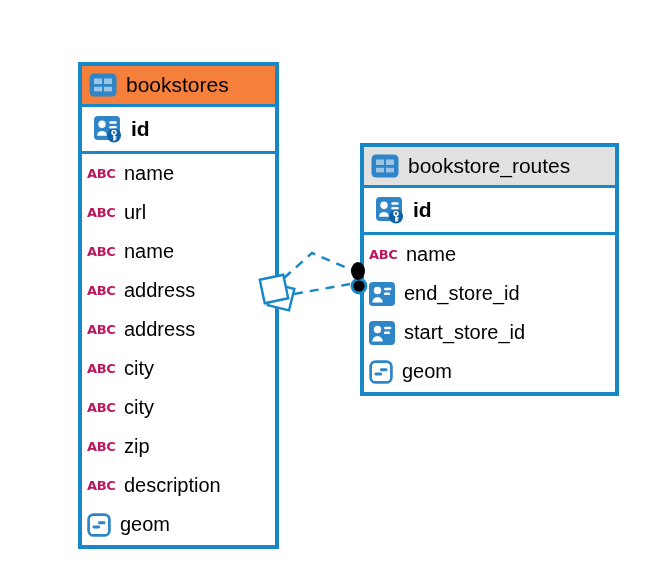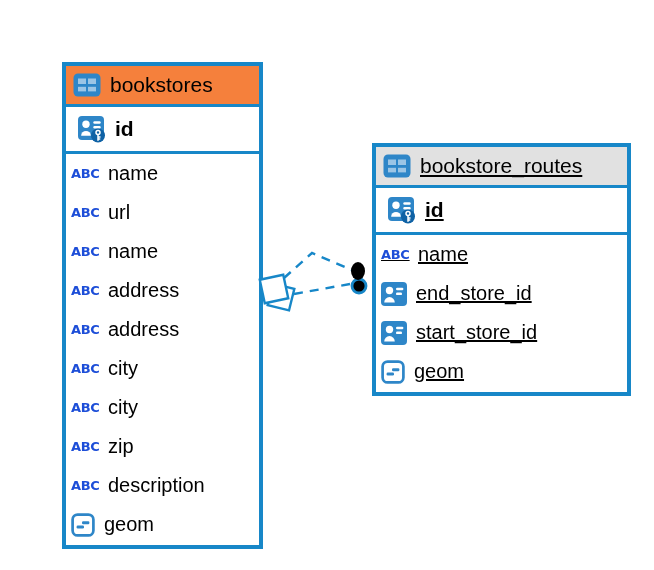--- a/index.html
+++ b/index.html
@@ -1,32 +1,32 @@
 <!DOCTYPE html>
 <html><head>
 <meta charset="utf-8">
 <style>
   html,body{margin:0;padding:0;background:#fff;}
   .canvas{
     position:relative;width:654px;height:570px;background:#ffffff;overflow:hidden;
     font-family:"Liberation Sans",sans-serif;color:#000;
   }
   .erd-table{position:absolute;background:#fff;border:4px solid #1787C8;box-sizing:border-box;}
-  #tbl-bookstores{left:62px;top:62px;width:201px;height:487px;}
-  #tbl-routes{left:372px;top:143px;width:259px;height:253px;text-decoration:underline;}
+  #tbl-bookstores{left:78px;top:62px;width:201px;height:487px;}
+  #tbl-routes{left:360px;top:143px;width:259px;height:253px;}
   .hdr{height:38px;display:flex;align-items:center;gap:9px;padding:0 7px;
        border-bottom:3px solid #1787C8;font-size:21px;}
   .hdr-orange{background:#F5803C;}
   .hdr-gray{background:#E1E1E1;}
   .pk-row{height:44px;display:flex;align-items:center;gap:9px;padding:0 12px;
           border-bottom:3px solid #1787C8;font-size:21px;font-weight:bold;}
   .col-row{height:39px;display:flex;align-items:center;gap:9px;padding:0 5px;font-size:20px;}
   .ic{flex:0 0 auto;display:block;}
   .abc{display:inline-block;flex:0 0 auto;width:28px;text-align:center;font-weight:800;
-       font-size:13px;color:#1d4ed8;letter-spacing:-0.3px;font-family:"DejaVu Sans",sans-serif;}
+       font-size:13px;color:#be185d;letter-spacing:-0.3px;font-family:"DejaVu Sans",sans-serif;}
   .connector{position:absolute;left:0;top:0;pointer-events:none;}
   .hidden-defs{position:absolute;width:0;height:0;overflow:hidden;}
   .lbl{white-space:nowrap;}
 </style>
 </head>
 <body>
 
 <svg class="hidden-defs" aria-hidden="true">
   <defs>
     <symbol id="i-table" viewBox="0 0 28 24">

